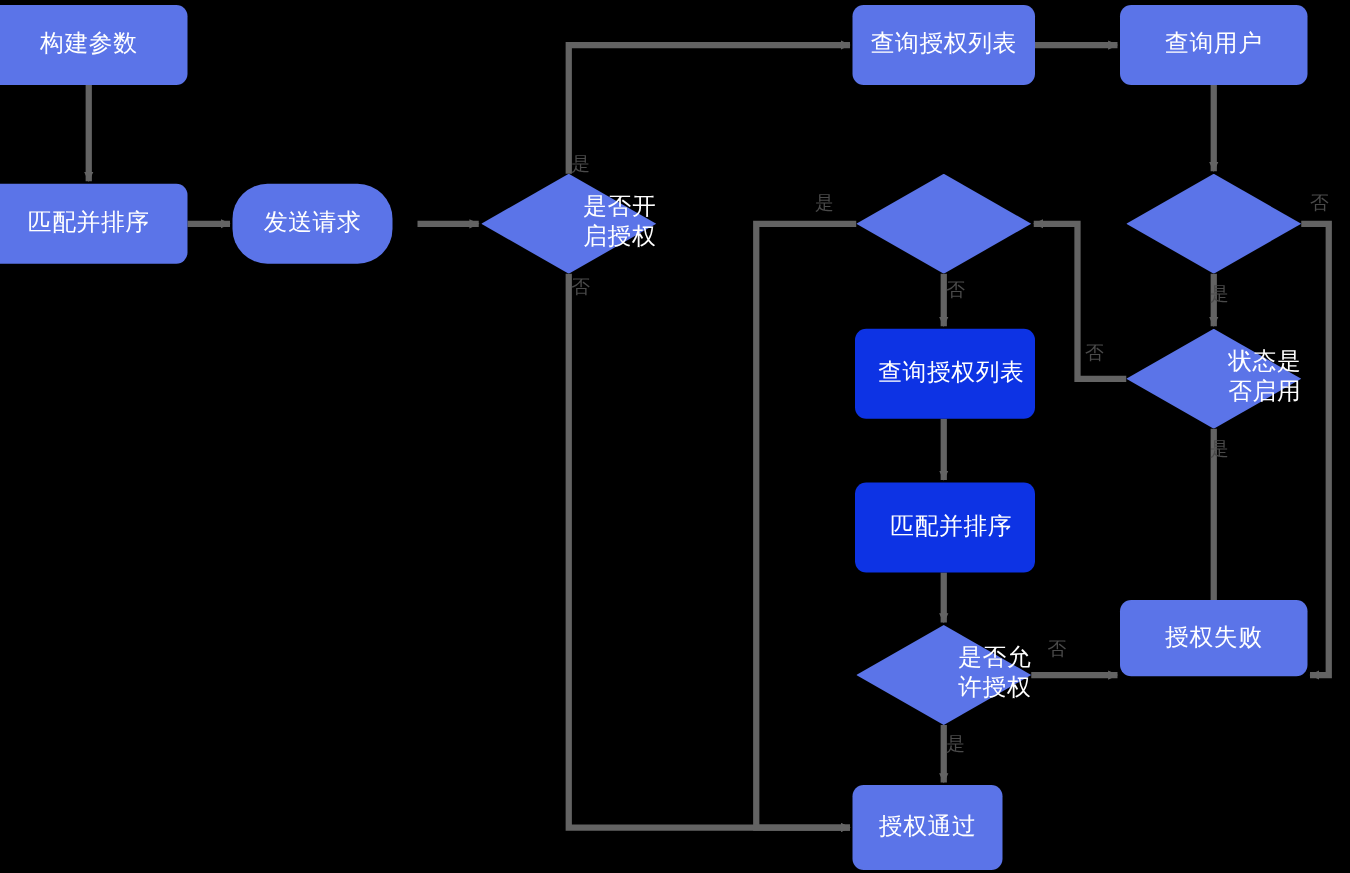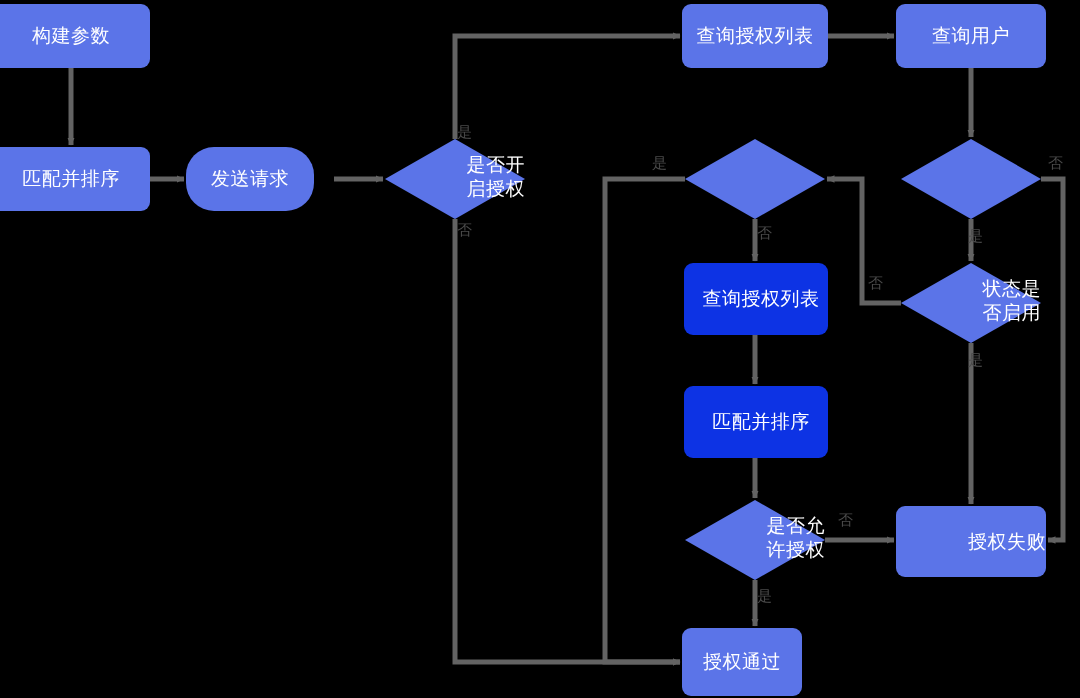--- a/index.html
+++ b/index.html
@@ -112,21 +112,21 @@
       <div class="node rect" style="left: 682px; top: 4px; width: 146px; height: 64px;"><span>查询授权列表</span></div>
       <div class="node rect" style="left: 896px; top: 4px; width: 150px; height: 64px;"><span>查询用户</span></div>
       <div class="node diamond" style="left: 901px; top: 139px; width: 140px; height: 80px;"><div class="dia-shape"></div></div>
       <div class="node diamond" style="left: 685px; top: 139px; width: 140px; height: 80px;"><div class="dia-shape"></div></div>
       <div class="node diamond" style="left: 901px; top: 263px; width: 140px; height: 80px;"><div class="dia-shape"></div><div class="dia-text">状态是
 否启用</div></div>
       <div class="node rect dark" style="left: 684px; top: 263px; width: 144px; height: 72px;"><span>查询授权列表</span></div>
       <div class="node rect dark" style="left: 684px; top: 386px; width: 144px; height: 72px;"><span>匹配并排序</span></div>
       <div class="node diamond" style="left: 685px; top: 500px; width: 140px; height: 80px;"><div class="dia-shape"></div><div class="dia-text">是否允
 许授权</div></div>
-      <div class="node rect" style="left: 896px; top: 506px; width: 150px; height: 71px; justify-content: flex-end;"><span>授权失败</span></div>
+      <div class="node rect" style="left: 896px; top: 480px; width: 150px; height: 61px;"><span>授权失败</span></div>
       <div class="node rect" style="left: 682px; top: 628px; width: 120px; height: 68px;"><span>授权通过</span></div>
     </div>
   <div id="labels-layer">
       <div class="edge-label" style="left: 457px; top: 124px;">是</div>
       <div class="edge-label" style="left: 457px; top: 222px;">否</div>
       <div class="edge-label" style="left: 652px; top: 155px;">是</div>
       <div class="edge-label" style="left: 757px; top: 225px;">否</div>
       <div class="edge-label" style="left: 1048px; top: 155px;">否</div>
       <div class="edge-label" style="left: 968px; top: 228px;">是</div>
       <div class="edge-label" style="left: 868px; top: 275px;">否</div>

